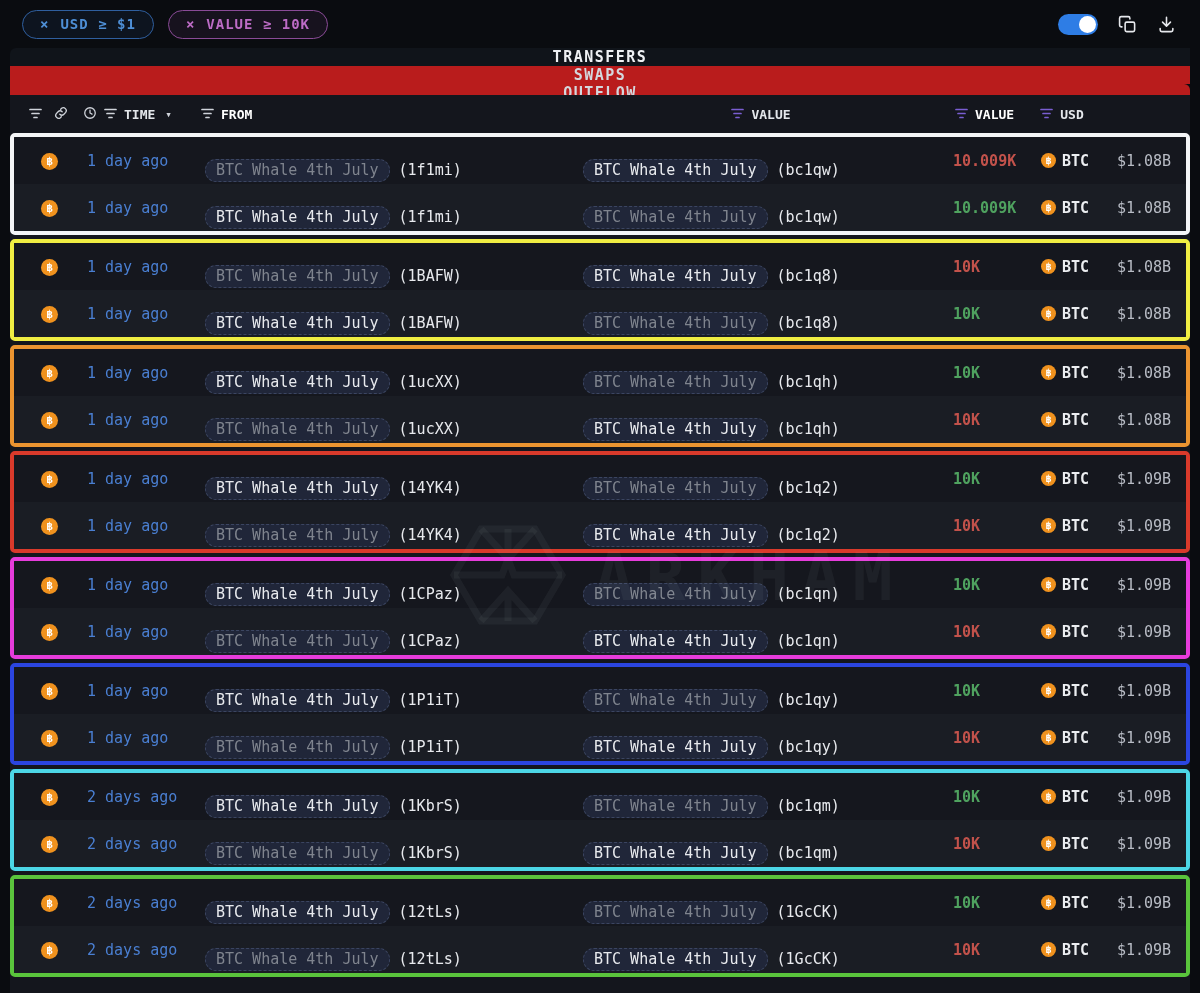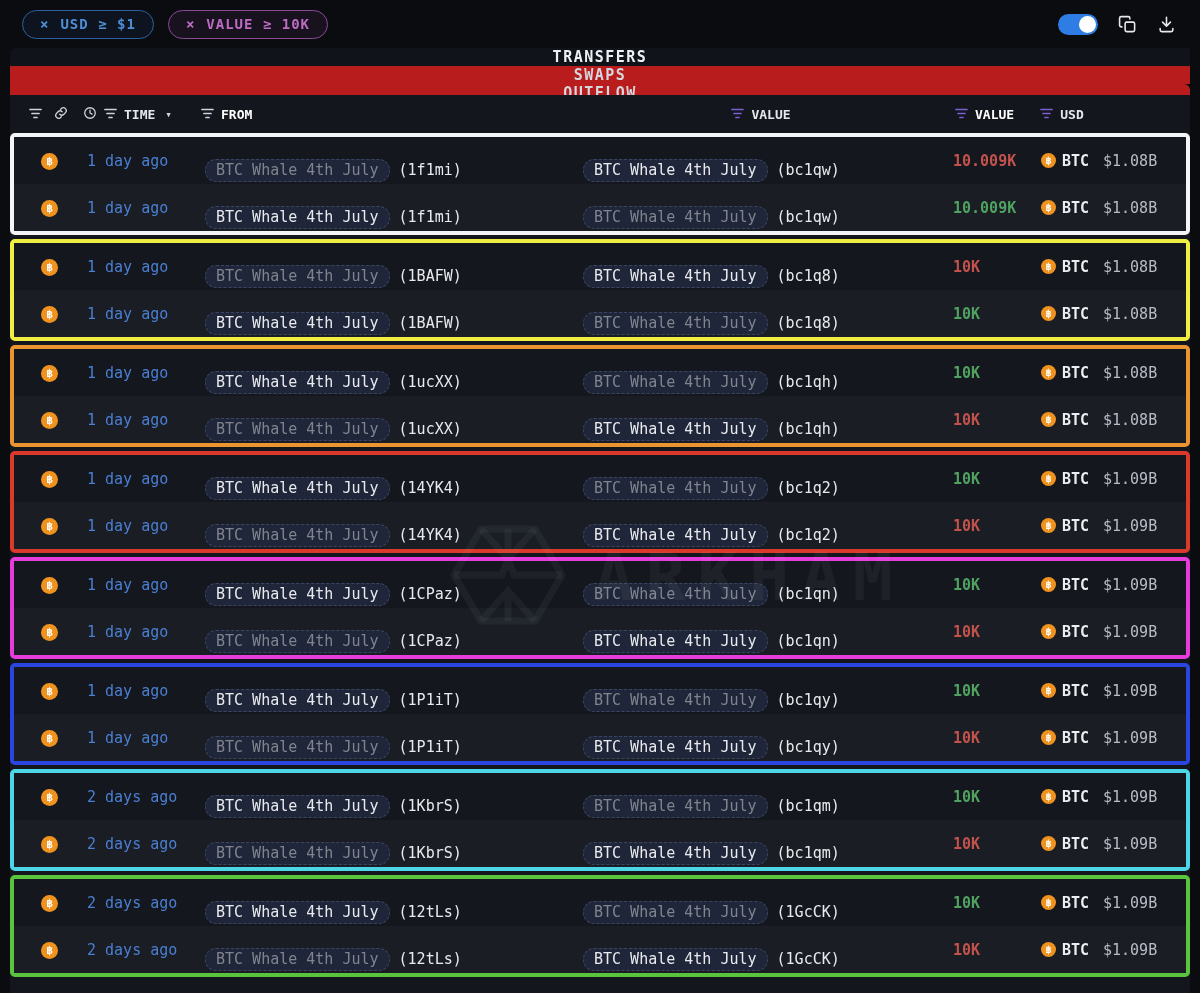--- a/index.html
+++ b/index.html
@@ -47,21 +47,21 @@
     font-size:11px; font-weight:bold; display:inline-flex; align-items:center; justify-content:center; }
   .cell-coin { padding-left:24px; }
   .cell-time { color:#4a7fd2; }
   .pill { display:inline-block; padding:1px 10px 2px; border-radius:11px; background:#202639;
     border:1px dashed rgba(130,150,200,.28); white-space:nowrap;margin-top:20px; }
   .pill.bright { color:#e8eaee; }
   .pill.dim { color:#7f848e; }
   .addr { color:#e8eaee; margin-left:9px; white-space:nowrap; }
   .cell-val { text-align:left; padding-right:6px; font-weight:bold; }
   .cell-token { display:flex; align-items:center; gap:6px; padding-left:6px; color:#eceef1; font-weight:bold; }
-  .cell-usd { text-align:left; padding-right:6px; color:#b8bcc5; }
+  .cell-usd { text-align:center; padding-right:6px; color:#b8bcc5; }
 
   
   .watermark { position:absolute; left:438px; top:428px; display:flex; align-items:center; gap:26px;
     pointer-events:none; z-index:10; }
   .watermark .wm-text { font-size:66px; font-weight:bold; letter-spacing:12px;
     color:rgba(225,232,245,.05); }
 </style>
 </head>
 <body>
 

